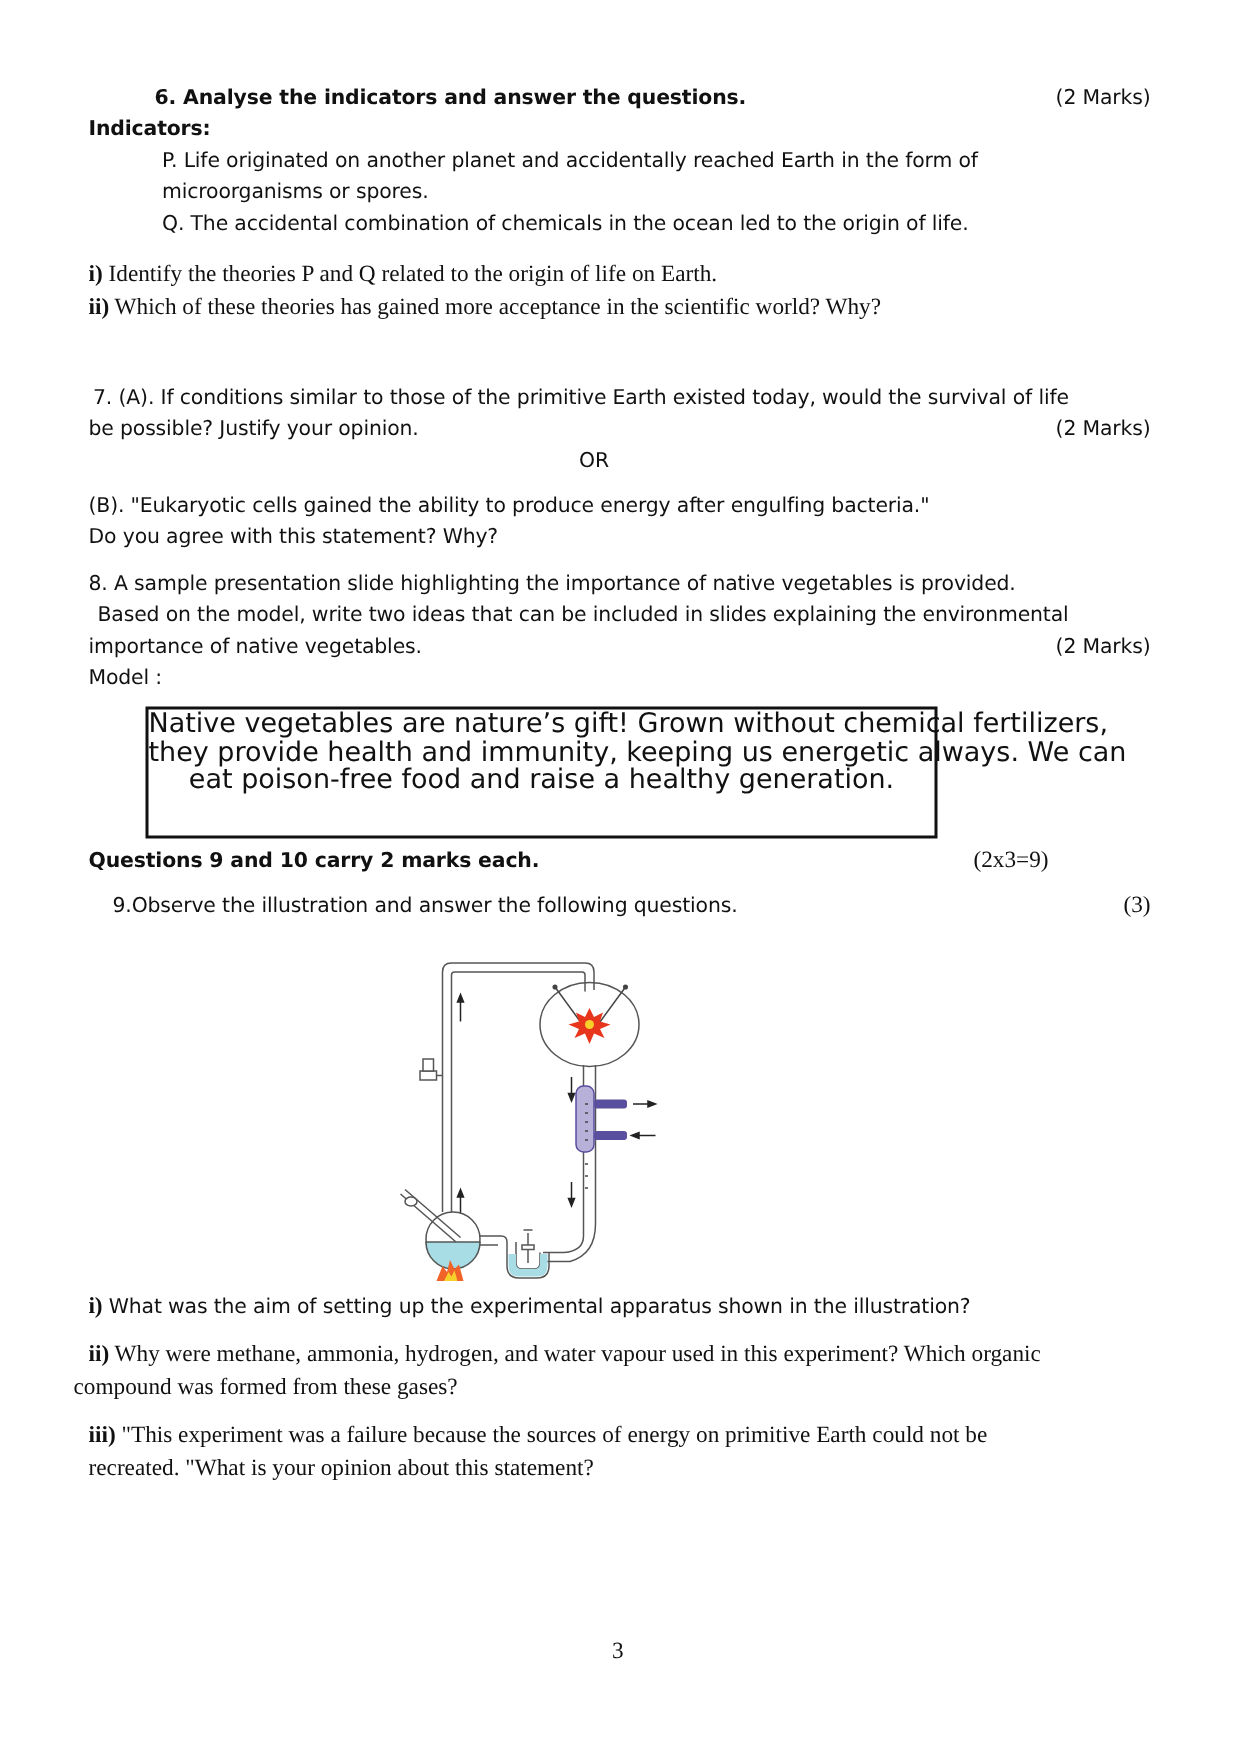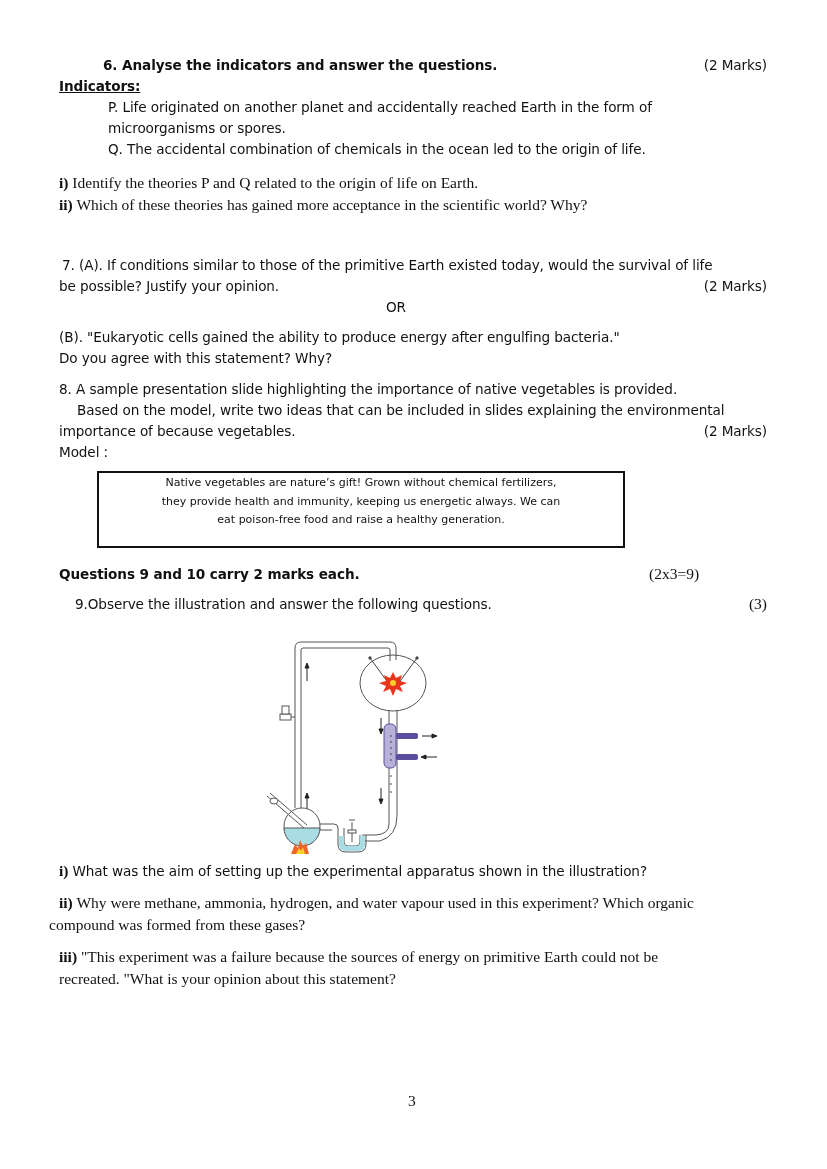--- a/index.html
+++ b/index.html
@@ -3,54 +3,54 @@
   <meta charset="utf-8">
   <style>
     html, body { margin: 0; padding: 0; background: #ffffff; }
     body { width: 827px; height: 1169px; position: relative; overflow: hidden; color: #111; }
     .sans { font-family: "DejaVu Sans", sans-serif; font-size: 13.6px; letter-spacing: -0.1px; }
     .serif { font-family: "Liberation Serif", serif; font-size: 15.5px; }
     .abs { position: absolute; white-space: nowrap; }
     .bold { font-weight: bold; }
     .right { text-align: right; }
     .model-box {
-      position: absolute; left: 97px; top: 471px; width: 528px; height: 77px;
+      position: absolute; left: 97px; top: 471px; width: 528px; height: 88px;
       border: 2px solid #111; box-sizing: border-box;
-      font-family: "DejaVu Sans", sans-serif; font-size: 11px;
+      font-family: "DejaVu Sans", sans-serif; font-size: 18px;
       text-align: center; line-height: 18.5px; padding-top: 1px;
     }
     .model-box span { display: block; white-space: nowrap; }
     .apparatus { position: absolute; left: 262px; top: 636px; width: 180px; height: 220px; }
   </style>
 </head>
 <body>
 
 <div class="abs sans bold" style="left:59px; top:57px;margin-left:44px;">6. Analyse the indicators and answer the questions.</div>
 <div class="abs sans right" style="right:60px; top:57px;">(2 Marks)</div>
-<div class="abs sans bold" style="left:59px; top:78px;text-decoration:underline;">Indicators:</div>
+<div class="abs sans bold" style="left:59px; top:78px;">Indicators:</div>
 <div class="abs sans" style="left:108px; top:99px;">P. Life originated on another planet and accidentally reached Earth in the form of</div>
 <div class="abs sans" style="left:108px; top:120px;">microorganisms or spores.</div>
 <div class="abs sans" style="left:108px; top:141px;">Q. The accidental combination of chemicals in the ocean led to the origin of life.</div>
 <div class="abs serif" style="left:59px; top:174px;">
   <b>i)</b><span> Identify the theories P and Q related to the origin of life on Earth.</span>
 </div>
 <div class="abs serif" style="left:59px; top:196px;">
   <b>ii)</b><span> Which of these theories has gained more acceptance in the scientific world? Why?</span>
 </div>
 
 <div class="abs sans" style="left:62px; top:257px;">7. (A). If conditions similar to those of the primitive Earth existed today, would the survival of life</div>
 <div class="abs sans" style="left:59px; top:278px;">be possible? Justify your opinion.</div>
 <div class="abs sans right" style="right:60px; top:278px;">(2 Marks)</div>
 <div class="abs sans" style="left:386px; top:299px;">OR</div>
 <div class="abs sans" style="left:59px; top:329px;">(B). "Eukaryotic cells gained the ability to produce energy after engulfing bacteria."</div>
 <div class="abs sans" style="left:59px; top:350px;">Do you agree with this statement? Why?</div>
 
 <div class="abs sans" style="left:59px; top:381px;">8. A sample presentation slide highlighting the importance of native vegetables is provided.</div>
-<div class="abs sans" style="left:77px; top:402px;">Based on the model, write two ideas that can be included in slides explaining the environmental</div>
-<div class="abs sans" style="left:59px; top:423px;">importance of because vegetables.</div>
+<div class="abs sans" style="left:65px; top:402px;">Based on the model, write two ideas that can be included in slides explaining the environmental</div>
+<div class="abs sans" style="left:59px; top:423px;">importance of native vegetables.</div>
 <div class="abs sans right" style="right:60px; top:423px;">(2 Marks)</div>
 <div class="abs sans" style="left:59px; top:444px;">Model :</div>
 <div class="model-box">
   <span>Native vegetables are nature’s gift! Grown without chemical fertilizers,</span>
   <span>they provide health and immunity, keeping us energetic always. We can</span>
   <span>eat poison-free food and raise a healthy generation.</span>
 </div>
 
 <div class="abs sans bold" style="left:59px; top:566px;">Questions 9 and 10 carry 2 marks each.</div>
 <div class="abs serif" style="left:649px; top:565px;">(2x3=9)</div>

